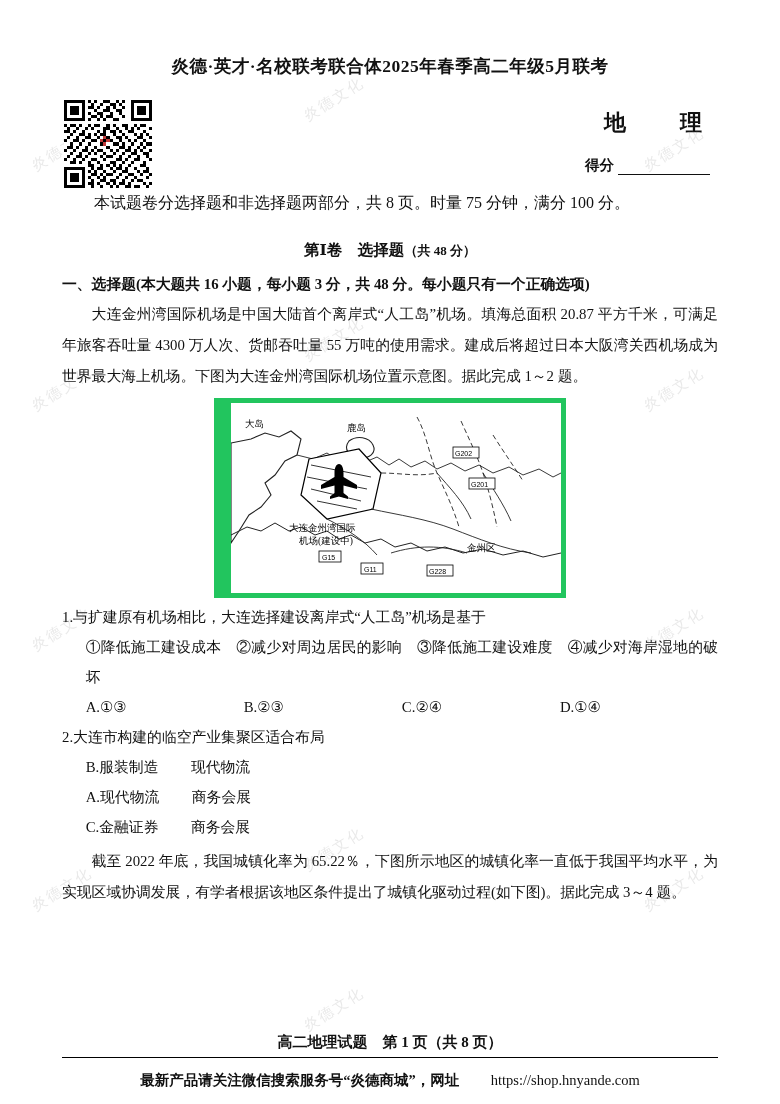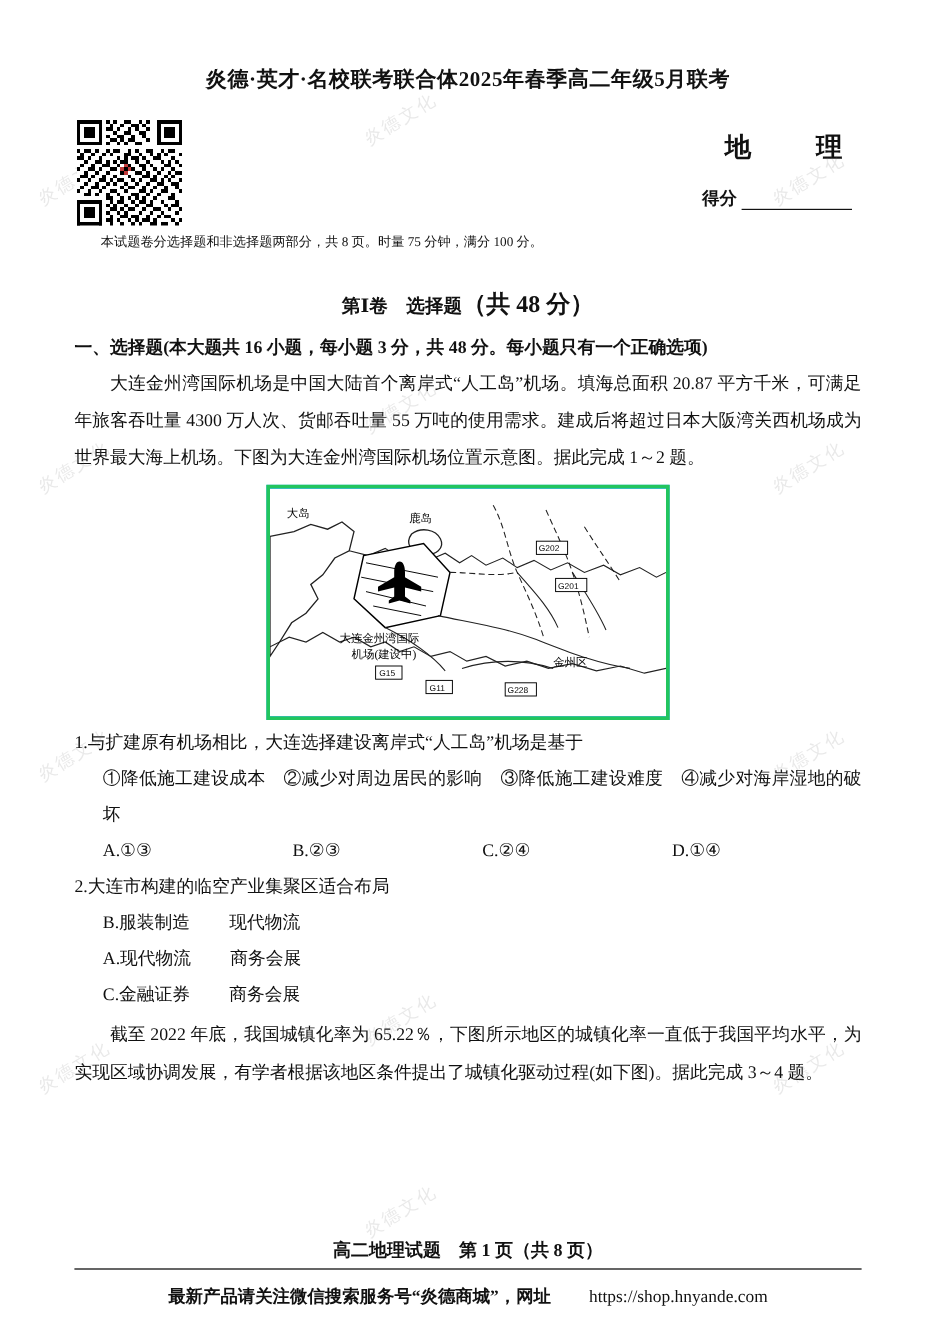--- a/index.html
+++ b/index.html
@@ -67,34 +67,34 @@
     margin-left: 4px;
   }
   .qr {
     position: absolute;
     left: 64px;
     top: 100px;
     width: 88px;
     height: 88px;
   }
   .para {
-    font-size: 11px;
+    font-size: 16px;
     line-height: 31px;
     text-indent: 2em;
     margin: 12px 0 0 0;
     text-align: justify;
   }
   .section-title {
     text-align: center;
     font-size: 15.5px;
     font-weight: bold;
     margin: 22px 0 6px 0;
   }
   .section-title .small {
-    font-size: 20px;
+    font-size: 13px;
     font-weight: bold;
     margin-top: 33px;
   }
   .q-head {
     font-size: 14.8px;
     line-height: 30px;
     font-weight: bold;
     margin-top: 8px;
     text-align: justify;
   }
@@ -105,24 +105,25 @@
     text-align: justify;
   }
   .fig-wrap {
     display: flex;
     justify-content: center;
     margin: 6px 0 4px 0;
   }
   .figure {
     width: 330px;
     height: 190px;
-    border: 3px solid #22c55e;
+    border: 5px solid #22c55e;
     position: relative;
-    background: #0ea5e9;
+    background: #22c55e;
     overflow: hidden;
+    padding-left: 12px;
   }
   .qline {
     font-size: 14.8px;
     line-height: 30px;
     text-align: justify;
   }
   .qline.indent1 { padding-left: 1.1em; text-indent: -1.1em;}
   .opts-row {
     display: flex;
     font-size: 14.8px;

